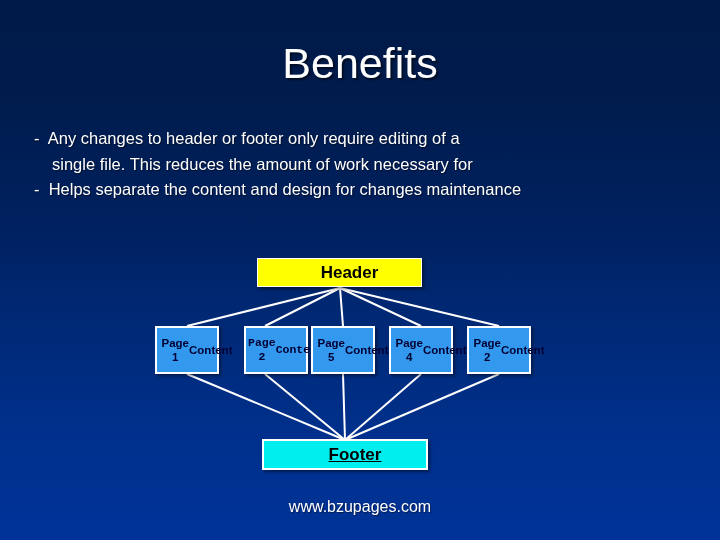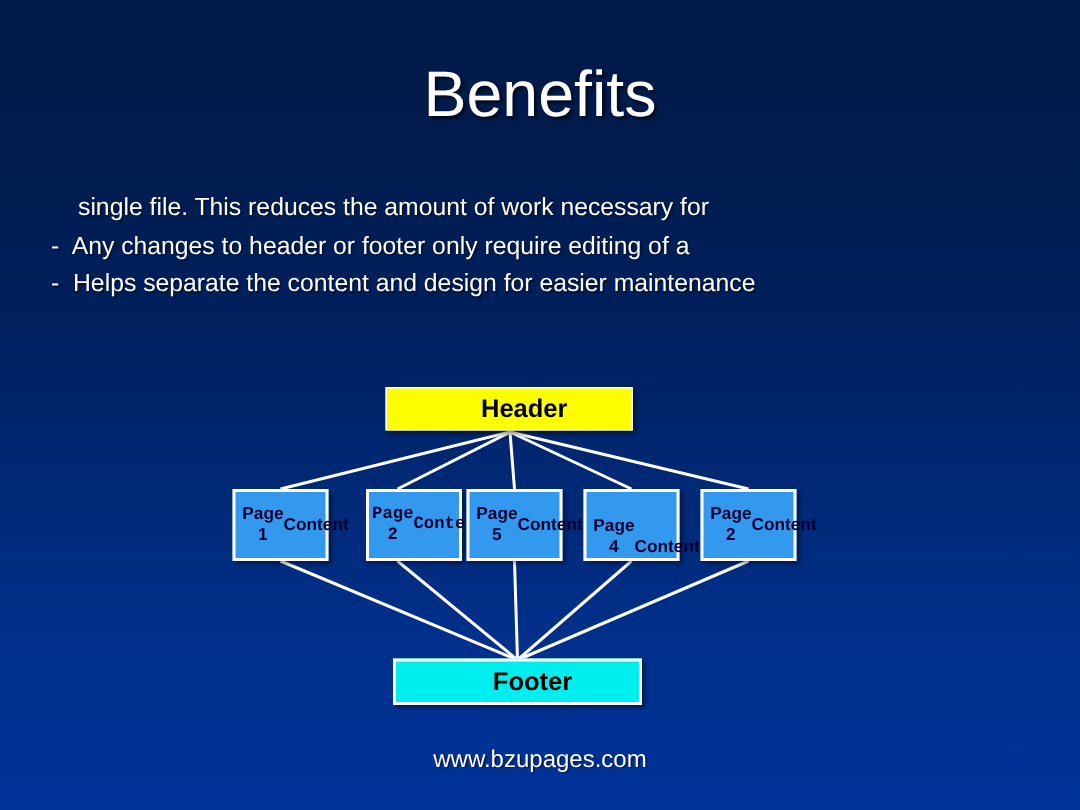--- a/index.html
+++ b/index.html
@@ -102,20 +102,21 @@
     left: 262px;
     top: 439px;
     width: 166px;
     height: 31px;
     background: #00eeee;
     border: 2px solid #ffffff;
     color: #000000;
     font-size: 17px;
     font-weight: bold;
     box-shadow: 2px 2px 3px rgba(0,0,0,0.45);
+    text-decoration: underline;
   }
 
   .page-box {
     top: 326px;
     width: 64px;
     height: 48px;
     background: #3399ee;
     border: 2px solid #ffffff;
     color: #000033;
     font-size: 11.5px;
@@ -137,23 +138,23 @@
   }
 </style>
 </head>
 <body>
 
 <div id="slide">
 
   <div id="title">Benefits</div>
 
   <div id="body-text">
+    <div class="body-line indent-1">-  Any changes to header or footer only require editing of a</div>
     <div class="body-line indent-2">single file. This reduces the amount of work necessary for</div>
-    <div class="body-line indent-1">-  Any changes to header or footer only require editing of a</div>
-    <div class="body-line indent-1">-  Helps separate the content and design for easier maintenance</div>
+    <div class="body-line indent-1">-  Helps separate the content and design for changes maintenance</div>
   </div>
 
   <div id="diagram">
 
     <svg id="connectors" viewBox="0 0 720 540" width="720" height="540">
 
       <line x1="340" y1="288" x2="187" y2="326" stroke="#ffffff" stroke-width="2"></line>
       <line x1="340" y1="288" x2="265" y2="326" stroke="#ffffff" stroke-width="2"></line>
       <line x1="340" y1="288" x2="343" y2="326" stroke="#ffffff" stroke-width="2"></line>
       <line x1="340" y1="288" x2="421" y2="326" stroke="#ffffff" stroke-width="2"></line>
@@ -175,21 +176,21 @@
       <span>Content</span>
     </div>
     <div class="node page-box" style="left:244px;font-family:Liberation Mono, monospace;">
       <span>Page 2</span>
       <span>Content</span>
     </div>
     <div class="node page-box" style="left:311px;">
       <span>Page 5</span>
       <span>Content</span>
     </div>
-    <div class="node page-box" style="left:389px;align-items:flex-end;">
+    <div class="node page-box" style="left:389px;">
       <span>Page 4</span>
       <span>Content</span>
     </div>
     <div class="node page-box" style="left:467px;">
       <span>Page 2</span>
       <span>Content</span>
     </div>
 
     <div class="node" id="footer-box">
       <span>Footer</span>

